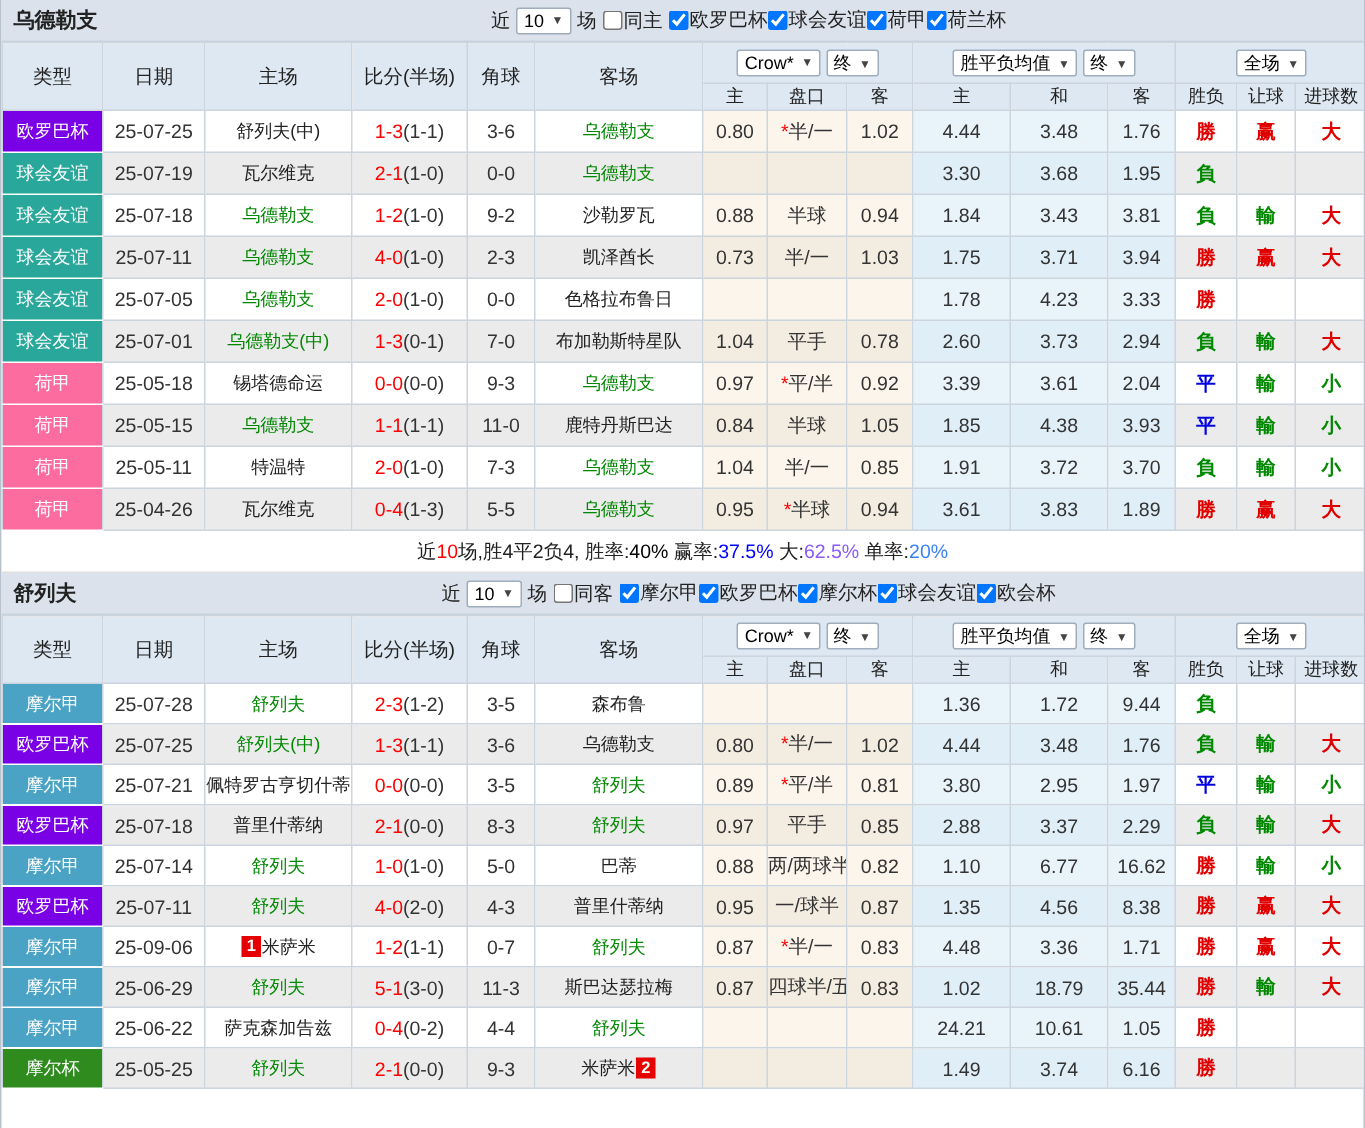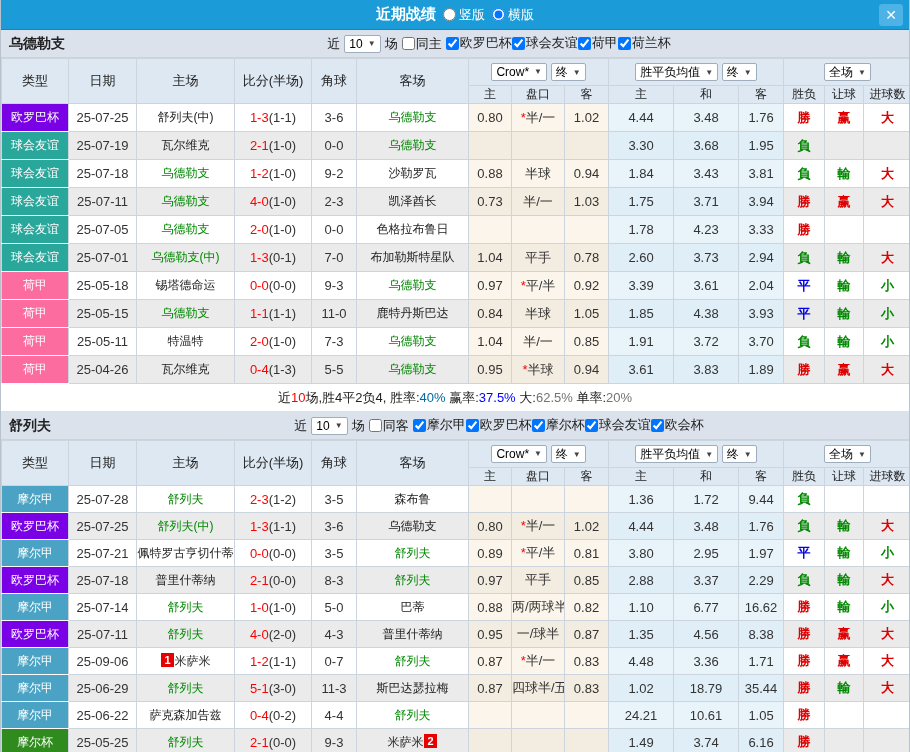--- a/index.html
+++ b/index.html
@@ -49,32 +49,20 @@
   td.res-cell { font-size:13px; font-weight:bold; }
 
   
   .summary-bar { height:28px; background:#fff; display:flex; align-items:center; justify-content:center; font-size:13px; color:#222; border-bottom:1px solid #e0e0e0; }
 </style>
 </head>
 <body>
 
 <div class="app">
 
-  <div class="titlebar">
-    <span class="title">近期战绩</span>
-    <label class="radio-label">
-      <input type="radio" name="layout" style="">
-      <span>竖版</span>
-    </label>
-    <label class="radio-label">
-      <input type="radio" name="layout" checked="" style="">
-      <span>横版</span>
-    </label>
-    <div class="close-btn">✕</div>
-  </div>
 
   <div class="filter-bar">
     <span class="team-heading">乌德勒支</span>
     <div class="filter-center">
       <span>近</span>
       <span class="select-box">
           <span>10</span>
           <span class="arrow">▼</span>
         </span>
       <span>场</span>
@@ -332,21 +320,21 @@
           <td class="c-mean">3.83</td>
           <td class="c-mean">1.89</td>
           <td class="res-cell" style="color: rgb(224, 0, 0);">勝</td>
           <td class="res-cell" style="color: rgb(224, 0, 0);">赢</td>
           <td class="res-cell" style="color: rgb(224, 0, 0);">大</td>
         </tr>
       </tbody>
   </table>
 
   <div class="summary-bar">
-      <span><span>近</span><span style="color: rgb(255, 0, 0);">10</span><span>场,胜4平2负4, 胜率:</span><span style="color: #0369a1;">40%</span><span> 赢率:</span><span style="color: rgb(0, 0, 255);">37.5%</span><span> 大:</span><span style="color: #737373;">62.5%</span><span> 单率:</span><span style="color: #737373;">20%</span></span>
+      <span><span>近</span><span style="color: rgb(255, 0, 0);">10</span><span>场,胜4平2负4, 胜率:</span><span style="color: #000000;">40%</span><span> 赢率:</span><span style="color: rgb(0, 0, 255);">37.5%</span><span> 大:</span><span style="color: #8b5cf6;">62.5%</span><span> 单率:</span><span style="color: #3b82f6;">20%</span></span>
     </div>
 
   <div class="filter-bar">
     <span class="team-heading">舒列夫</span>
     <div class="filter-center">
       <span>近</span>
       <span class="select-box">
           <span>10</span>
           <span class="arrow">▼</span>
         </span>

